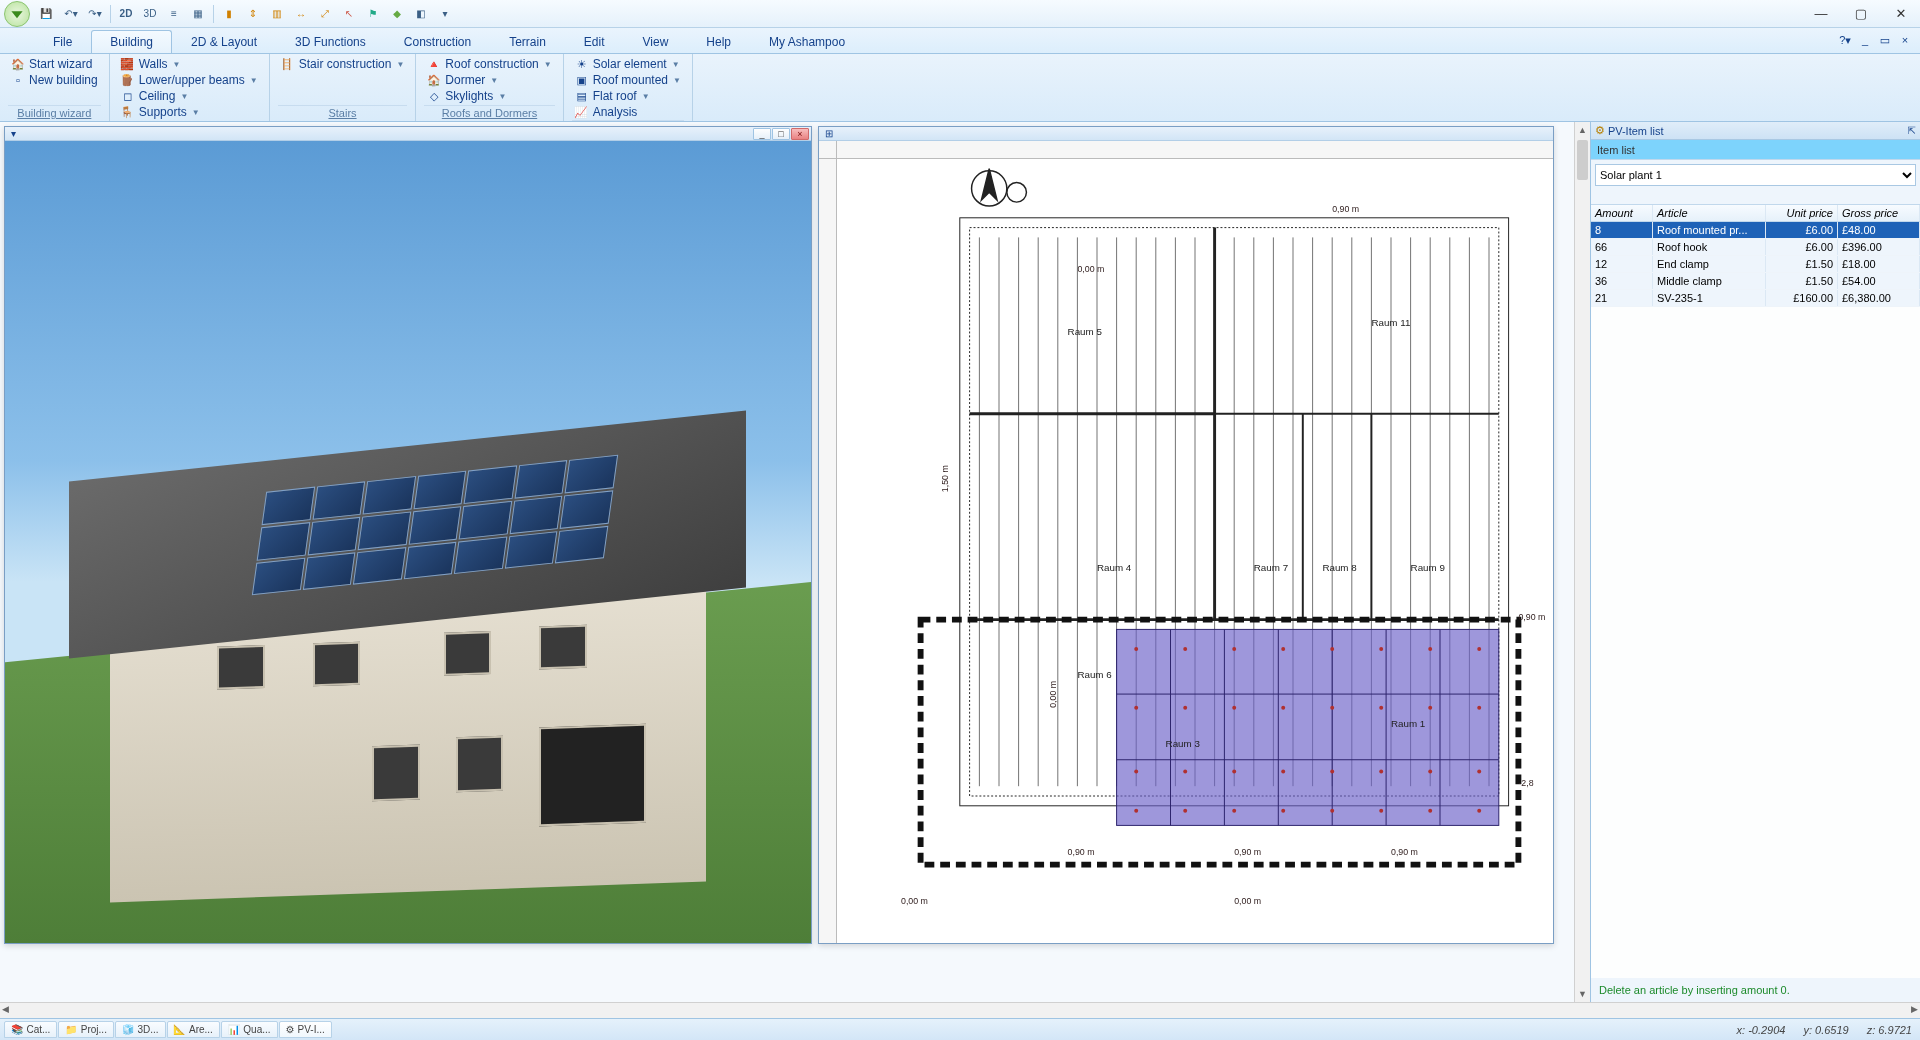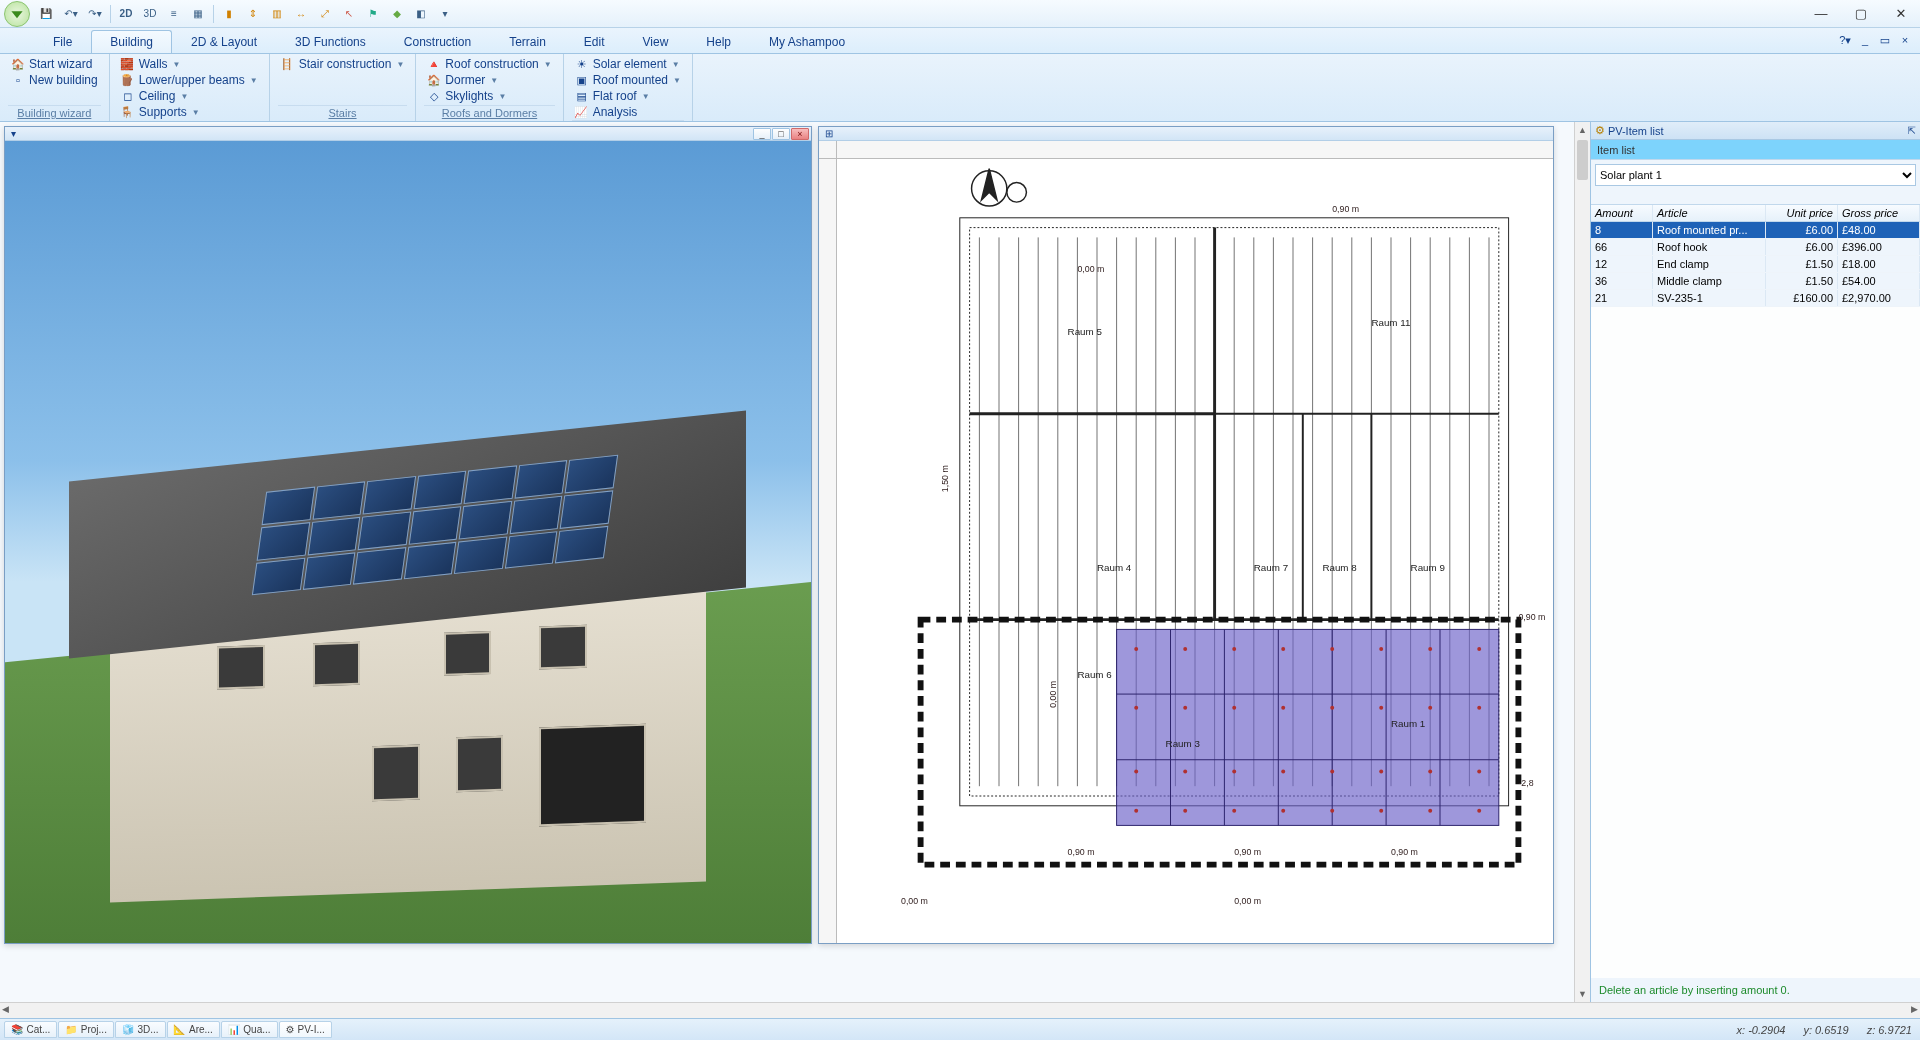--- a/index.html
+++ b/index.html
@@ -519,21 +519,21 @@
           <div class="pvrow">
             <div class="pvcol-amt">36</div>
             <div class="pvcol-art">Middle clamp</div>
             <div class="pvcol-up">£1.50</div>
             <div class="pvcol-gp">£54.00</div>
           </div>
           <div class="pvrow">
             <div class="pvcol-amt">21</div>
             <div class="pvcol-art">SV-235-1</div>
             <div class="pvcol-up">£160.00</div>
-            <div class="pvcol-gp">£2,970.00</div>
+            <div class="pvcol-gp">£6,380.00</div>
           </div>
         </div>
     </div>
     <div class="pvfill"></div>
     <div class="pvhint">Delete an article by inserting amount 0.</div>
   </div>
 
 </div>
 
 <div class="hscroll">

